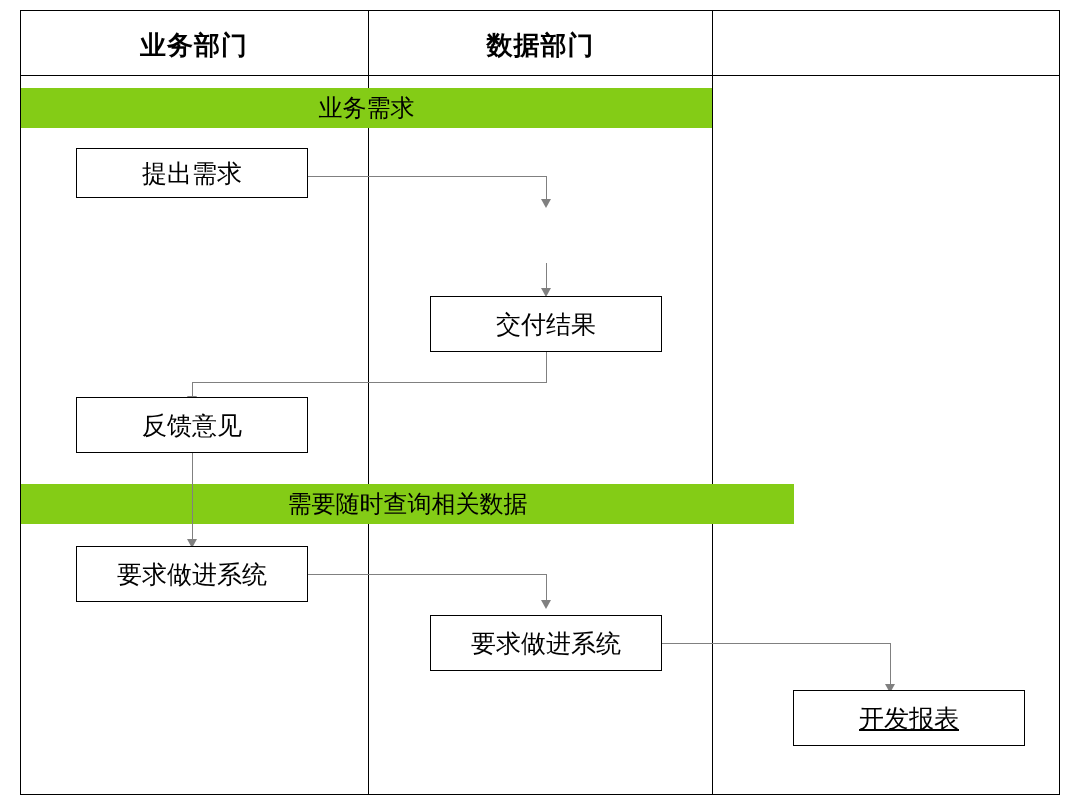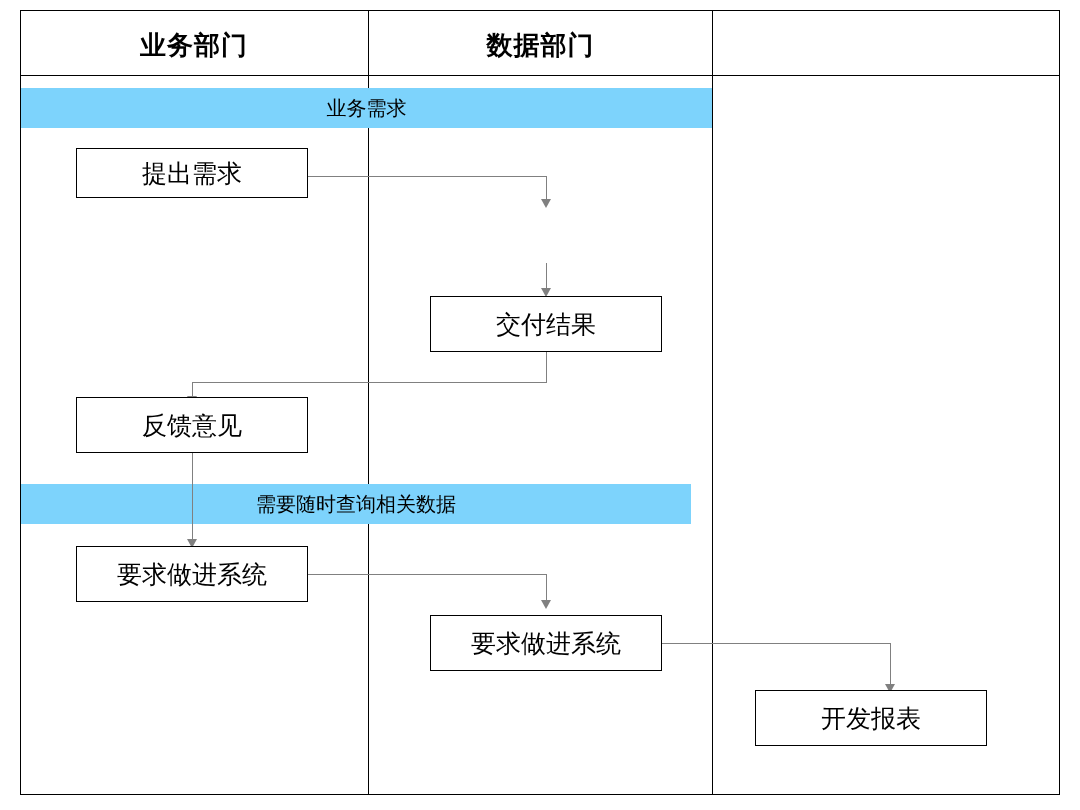--- a/index.html
+++ b/index.html
@@ -56,22 +56,22 @@
     top: 28px;
     font-size: 26px;
     font-weight: bold;
     text-align: center;
     letter-spacing: 1px;
   }
 
   
   .band {
     position: absolute;
-    background: #7dd3fc;
-    font-size: 20px;
+    background: #84cc16;
+    font-size: 24px;
     text-align: center;
     line-height: 40px;
     white-space: nowrap;
   }
 
   
   .node {
     position: absolute;
     background: #ffffff;
     border: 1px solid #000000;
@@ -113,21 +113,21 @@
 
   <div class="lane-divider" style="left:368px;"></div>
   <div class="lane-divider" style="left:712px;"></div>
 
   <div class="header-divider"></div>
 
   <div class="lane-title" style="left:369px; width:343px;">数据部门</div>
   <div class="lane-title" style="left:20px; width:348px;">业务部门</div>
 
   <div class="band" style="left:21px; top:88px; width:691px; height:40px;">业务需求</div>
-  <div class="band" style="left:21px; top:484px; width:670px; height:40px;">需要随时查询相关数据</div>
+  <div class="band" style="left:21px; top:484px; width:773px; height:40px;">需要随时查询相关数据</div>
 
   <div class="line-h" style="left:308px; top:176px; width:238px;"></div>
   <div class="line-v" style="left:546px; top:176px; height:28px;"></div>
   <div class="arrow-down" style="left:541px; top:199px;"></div>
 
   <div class="line-v" style="left:546px; top:263px; height:28px;"></div>
   <div class="arrow-down" style="left:541px; top:288px;"></div>
 
   <div class="line-v" style="left:546px; top:350px; height:32px;"></div>
   <div class="line-h" style="left:192px; top:382px; width:355px;"></div>
@@ -149,15 +149,15 @@
 
 
   <div class="node" style="left:430px; top:296px; width:232px; height:56px;">交付结果</div>
 
   <div class="node" style="left:76px; top:397px; width:232px; height:56px;">反馈意见</div>
 
   <div class="node" style="left:76px; top:546px; width:232px; height:56px;">要求做进系统</div>
 
   <div class="node" style="left:430px; top:615px; width:232px; height:56px;">要求做进系统</div>
 
-  <div class="node" style="left:755px; top:690px; width:232px; height:56px;">开发报表</div>
+  <div class="node" style="left:793px; top:690px; width:232px; height:56px;text-decoration:underline;">开发报表</div>
 
 </div>
 
 </body></html>

